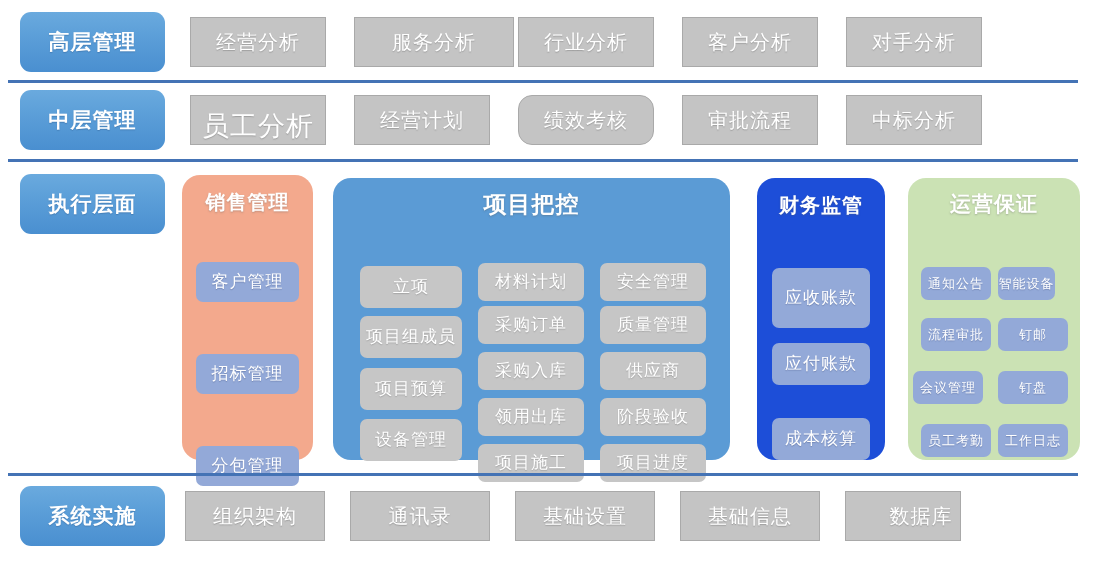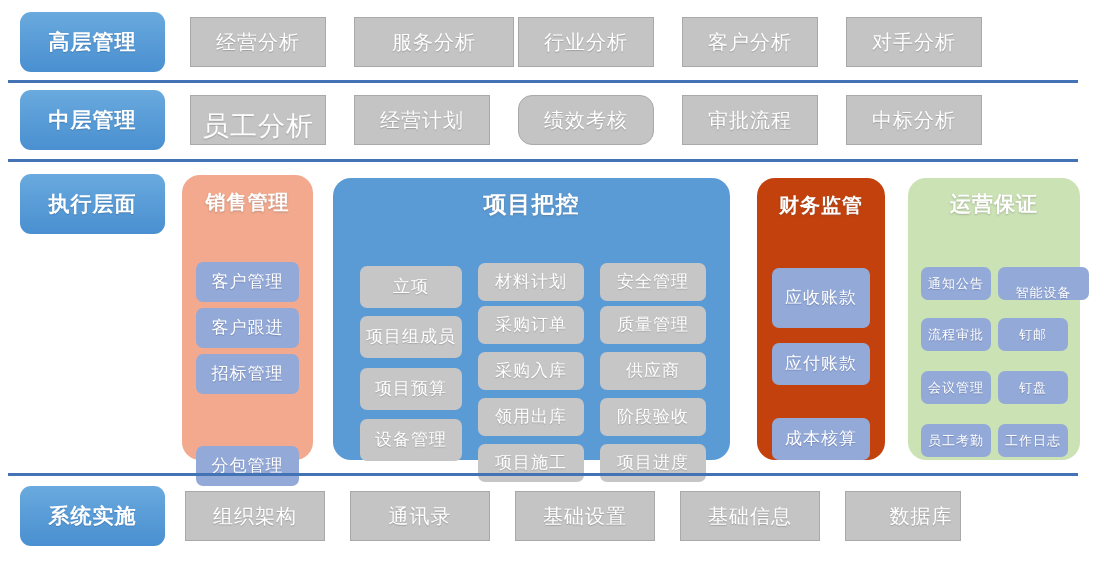--- a/index.html
+++ b/index.html
@@ -68,21 +68,21 @@
     width: 100%;
     text-align: center;
     color: #ffffff;
     font-weight: bold;
     letter-spacing: 1px;
     text-shadow: 0 1px 2px rgba(90,90,90,.35);
   }
 
   .panel-sales { background: #f3a98d; padding-left: 12px; }
   .panel-project { background: #5b9bd5; }
-  .panel-finance { background: #c2410c; }
+  .panel-finance { background: #1d4ed8; }
   .panel-ops    { background: #cbe2b4; }
 
   
   .tile {
     position: absolute;
     border-radius: 7px;
     display: flex;
     align-items: center;
     justify-content: center;
     color: #ffffff;
@@ -153,23 +153,20 @@
   <div class="cat-pill" style="left:20px; top:174px; width:145px; height:60px; font-size:21px;">
     <span>执行层面</span>
   </div>
 
   <div class="panel panel-sales" style="left:182px; top:175px; width:131px; height:285px;">
     <div class="panel-title" style="top:14px; font-size:20px;">销售管理</div>
 
     <div class="tile tile-periwinkle" style="left:14px; top:52px; width:103px; height:40px; font-size:17px;">
       <span>客户管理</span>
     </div>
-    <div class="tile tile-periwinkle" style="left:14px; top:98px; width:103px; height:40px; font-size:17px;">
-      <span>客户跟进</span>
-    </div>
     <div class="tile tile-periwinkle" style="left:14px; top:144px; width:103px; height:40px; font-size:17px;">
       <span>招标管理</span>
     </div>
     <div class="tile tile-periwinkle" style="left:14px; top:236px; width:103px; height:40px; font-size:17px;">
       <span>分包管理</span>
     </div>
   </div>
 
   <div class="panel panel-project" style="left:333px; top:178px; width:397px; height:282px;">
     <div class="panel-title" style="top:11px; font-size:23px;">项目把控</div>
@@ -236,28 +233,28 @@
 
   <div class="panel panel-ops" style="left:908px; top:178px; width:172px; height:282px;">
     <div class="panel-title" style="top:12px; font-size:21px;">运营保证</div>
 
     <div class="tile tile-periwinkle" style="left:13px; top:54px; width:70px; height:33px; font-size:13px;">
       <span>通知公告</span>
     </div>
     <div class="tile tile-periwinkle" style="left:13px; top:105px; width:70px; height:33px; font-size:13px;">
       <span>流程审批</span>
     </div>
-    <div class="tile tile-periwinkle" style="left:13px; top:158px; width:70px; height:33px; font-size:13px;">
+    <div class="tile tile-periwinkle" style="left:5px; top:158px; width:70px; height:33px; font-size:13px;">
       <span>会议管理</span>
     </div>
     <div class="tile tile-periwinkle" style="left:13px; top:211px; width:70px; height:33px; font-size:13px;">
       <span>员工考勤</span>
     </div>
 
-    <div class="tile tile-periwinkle" style="left:90px; top:54px; width:91px; height:33px; font-size:13px;align-items:flex-end;">
+    <div class="tile tile-periwinkle" style="left:90px; top:54px; width:57px; height:33px; font-size:13px;">
       <span>智能设备</span>
     </div>
     <div class="tile tile-periwinkle" style="left:90px; top:105px; width:70px; height:33px; font-size:13px;">
       <span>钉邮</span>
     </div>
     <div class="tile tile-periwinkle" style="left:90px; top:158px; width:70px; height:33px; font-size:13px;">
       <span>钉盘</span>
     </div>
     <div class="tile tile-periwinkle" style="left:90px; top:211px; width:70px; height:33px; font-size:13px;">
       <span>工作日志</span>

